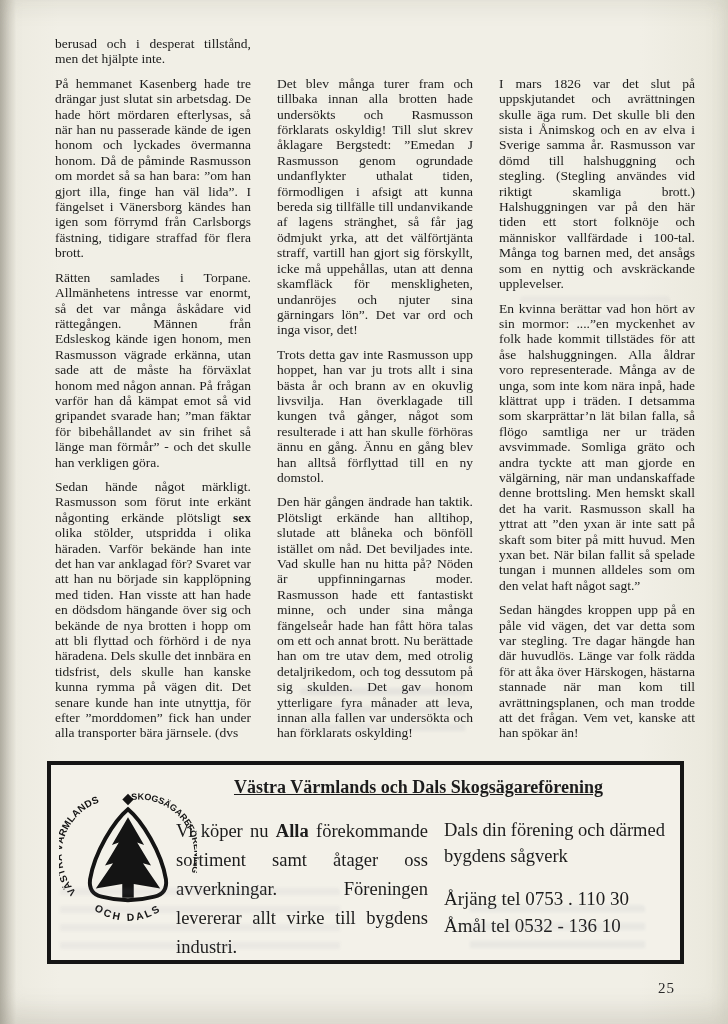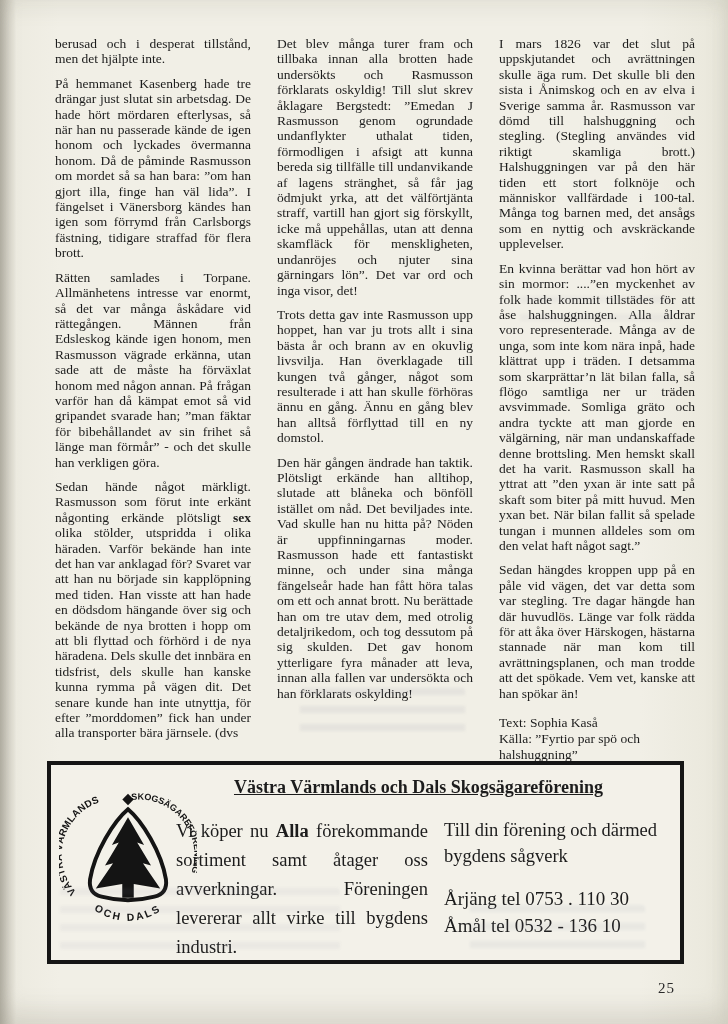--- a/index.html
+++ b/index.html
@@ -10,21 +10,21 @@
     color:#1c1c1c;
   }
   .sheet{
     position:absolute;inset:0;
     background:linear-gradient(90deg,#b8b5aa 0px,#d6d3c8 8px,#edebe1 16px,#f1efe6 60px,#f1efe6 640px,#e9e7db 728px);
     box-shadow:inset 0 -14px 22px rgba(120,115,100,.18), inset 0 10px 18px rgba(140,135,120,.10);
   }
   
   .article{
     position:absolute;left:55px;top:36px;width:640px;
-    display:flex;gap:26px;
+    display:flex;gap:26px;align-items:flex-end;
   }
   .col{
     width:196px;
     font-size:13.5px;line-height:15.4px;
     text-align:justify;
   }
   .col p{margin:0 0 9px 0;}
   .col p.gap-lg{margin-top:1px;}
   .credits{margin-top:14px;text-align:left;line-height:16px;}
   
@@ -77,26 +77,21 @@
 
     <div class="col">
       <p>Det blev många turer fram och tillbaka innan alla brotten hade undersökts och Rasmusson förklarats oskyldig! Till slut skrev åklagare Bergstedt: ”Emedan J Rasmusson genom ogrundade undanflykter uthalat tiden, förmodligen i afsigt att kunna bereda sig tillfälle till undanvikande af lagens stränghet, så får jag ödmjukt yrka, att det välförtjänta straff, vartill han gjort sig förskyllt, icke må uppehållas, utan att denna skamfläck för menskligheten, undanröjes och njuter sina gärningars lön”. Det var ord och inga visor, det!</p>
       <p class="gap-lg">Trots detta gav inte Rasmusson upp hoppet, han var ju trots allt i sina bästa år och brann av en okuvlig livsvilja. Han överklagade till kungen två gånger, något som resulterade i att han skulle förhöras ännu en gång. Ännu en gång blev han alltså förflyttad till en ny domstol.</p>
       <p>Den här gången ändrade han taktik. Plötsligt erkände han alltihop, slutade att blåneka och bönföll istället om nåd. Det beviljades inte. Vad skulle han nu hitta på? Nöden är uppfinningarnas moder. Rasmusson hade ett fantastiskt minne, och under sina många fängelseår hade han fått höra talas om ett och annat brott. Nu berättade han om tre utav dem, med otrolig detaljrikedom, och tog dessutom på sig skulden. Det gav honom ytterligare fyra månader att leva, innan alla fallen var undersökta och han förklarats oskylding!</p>
     </div>
 
     <div class="col">
       <p>I mars 1826 var det slut på uppskjutandet och avrättningen skulle äga rum. Det skulle bli den sista i Ånimskog och en av elva i Sverige samma år. Rasmusson var dömd till halshuggning och stegling. (Stegling användes vid riktigt skamliga brott.) Halshuggningen var på den här tiden ett stort folknöje och människor vallfärdade i 100-tal. Många tog barnen med, det ansågs som en nyttig och avskräckande upplevelser.</p>
       <p>En kvinna berättar vad hon hört av sin mormor: ....”en myckenhet av folk hade kommit tillstädes för att åse halshuggningen. Alla åldrar voro representerade. Många av de unga, som inte kom nära inpå, hade klättrat upp i träden. I detsamma som skarprättar’n lät bilan falla, så flögo samtliga ner ur träden avsvimmade. Somliga gräto och andra tyckte att man gjorde en välgärning, när man undanskaffade denne brottsling. Men hemskt skall det ha varit. Rasmusson skall ha yttrat att ”den yxan är inte satt på skaft som biter på mitt huvud. Men yxan bet. När bilan fallit så spelade tungan i munnen alldeles som om den velat haft något sagt.”</p>
-      <p>Sedan hängdes kroppen upp på en påle vid vägen, det var detta som var stegling. Tre dagar hängde han där huvudlös. Länge var folk rädda för att åka över Härskogen, hästarna stannade när man kom till avrättningsplanen, och man trodde att det spökade. Vem vet, kanske att han spökar än!</p>
-      <div class="credits">
-        <div>Text: Sophia Kaså</div>
-        <div>Källa: ”Fyrtio par spö och halshuggning”</div>
-        <div>av Conny Källgren.</div>
-      </div>
+      <p>Sedan hängdes kroppen upp på en påle vid vägen, det var detta som var stegling. Tre dagar hängde han där huvudlös. Länge var folk rädda för att åka över Härskogen, hästarna stannade när man kom till avrättningsplanen, och man trodde att det frågan. Vem vet, kanske att han spökar än!</p>
     </div>
 
   </div>
 
   <div class="ad-box">
 
     <svg class="ad-logo" viewBox="0 0 120 120" xmlns="http://www.w3.org/2000/svg" aria-hidden="true">
       <defs>
         <path id="arcL" d="M 15,87 A 48,48 0 0 1 57,7" fill="none"></path>
         <path id="arcR" d="M 63,7 A 48,48 0 0 1 105,87" fill="none"></path>
@@ -110,21 +105,21 @@
       <rect x="56.5" y="3" width="7" height="7" transform="rotate(45 60 6.5)" fill="#141414"></rect>
       <path d="M 60,15 C 48,25 31,52 27,76 C 26,84 29,89 37,91 C 52,95 68,95 83,91 C 91,89 94,84 93,76 C 89,52 72,25 60,15 Z" fill="none" stroke="#141414" stroke-width="3.4"></path>
       <path d="M 60,22 L 46,46 L 52,44 L 40,64 L 47,62 L 32,84 L 55,80 L 55,92 L 65,92 L 65,80 L 88,84 L 73,62 L 80,64 L 68,44 L 74,46 Z" fill="#141414"></path>
     </svg>
 
     <div class="ad-title">Västra Värmlands och Dals Skogsägareförening</div>
 
     <div class="ad-intro"><span>Vi köper nu </span><b>Alla</b><span> förekommande sortiment samt åtager oss avverkningar. Föreningen levererar allt virke till bygdens industri.</span></div>
 
     <div class="ad-right">
-      <div>Till din förening och därmed bygdens sågverk</div>
+      <div>Dals din förening och därmed bygdens sågverk</div>
       <div class="ad-office">
         <div>Årjäng tel 0753 . 110 30</div>
         <div>Åmål tel 0532 - 136 10</div>
       </div>
     </div>
 
   </div>
 
   <div class="smudge s1"></div>
   <div class="smudge s2"></div>

